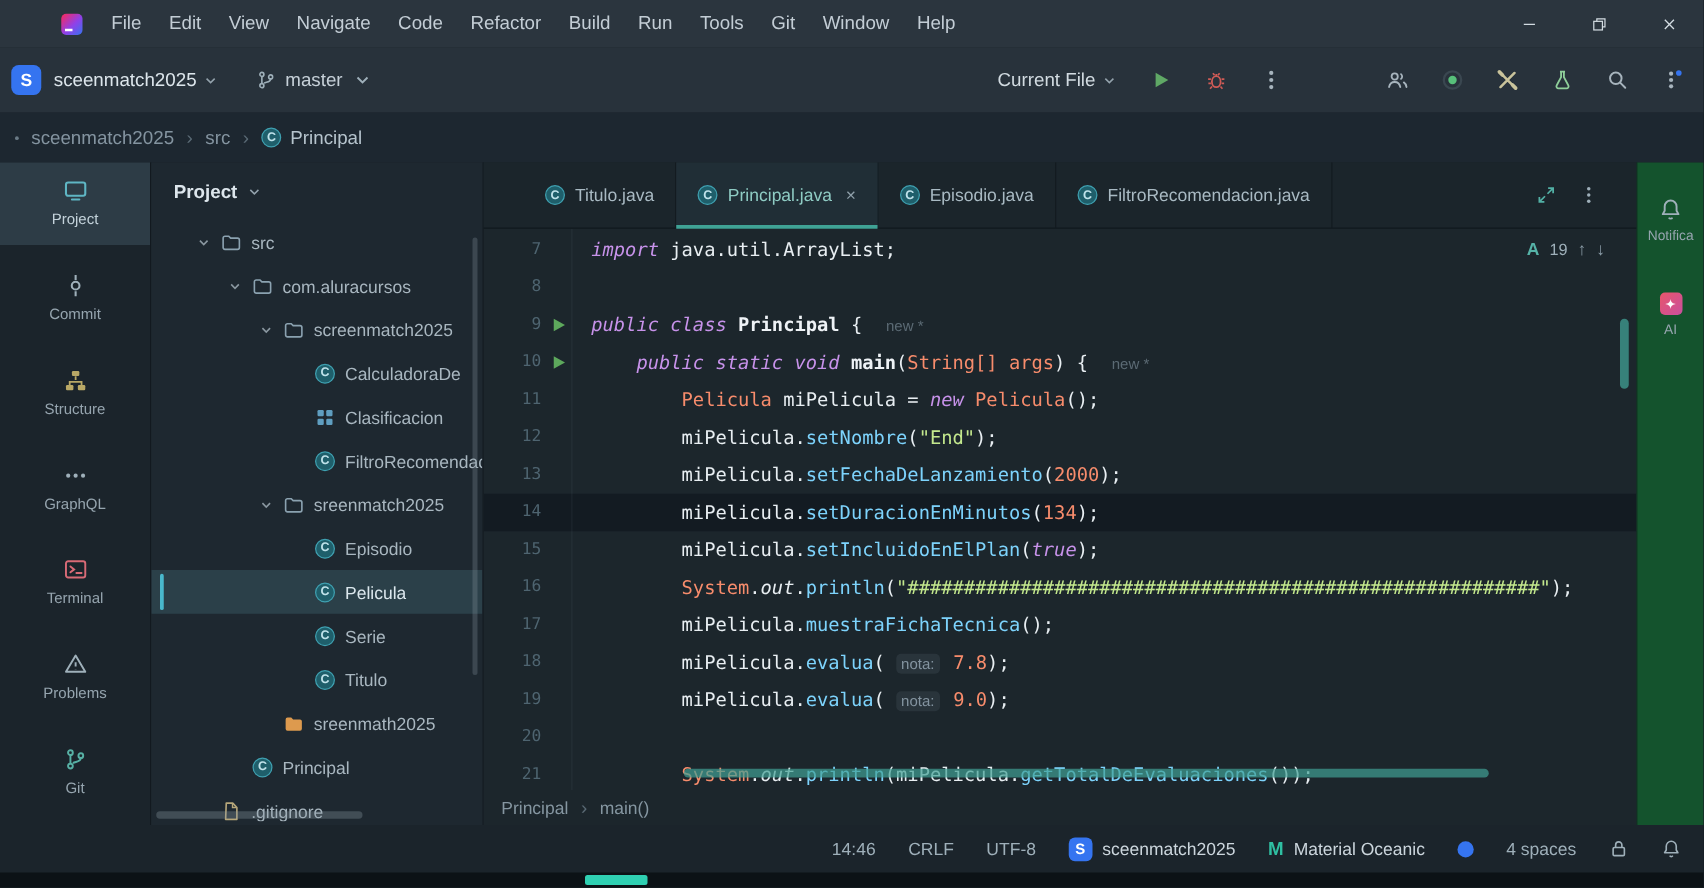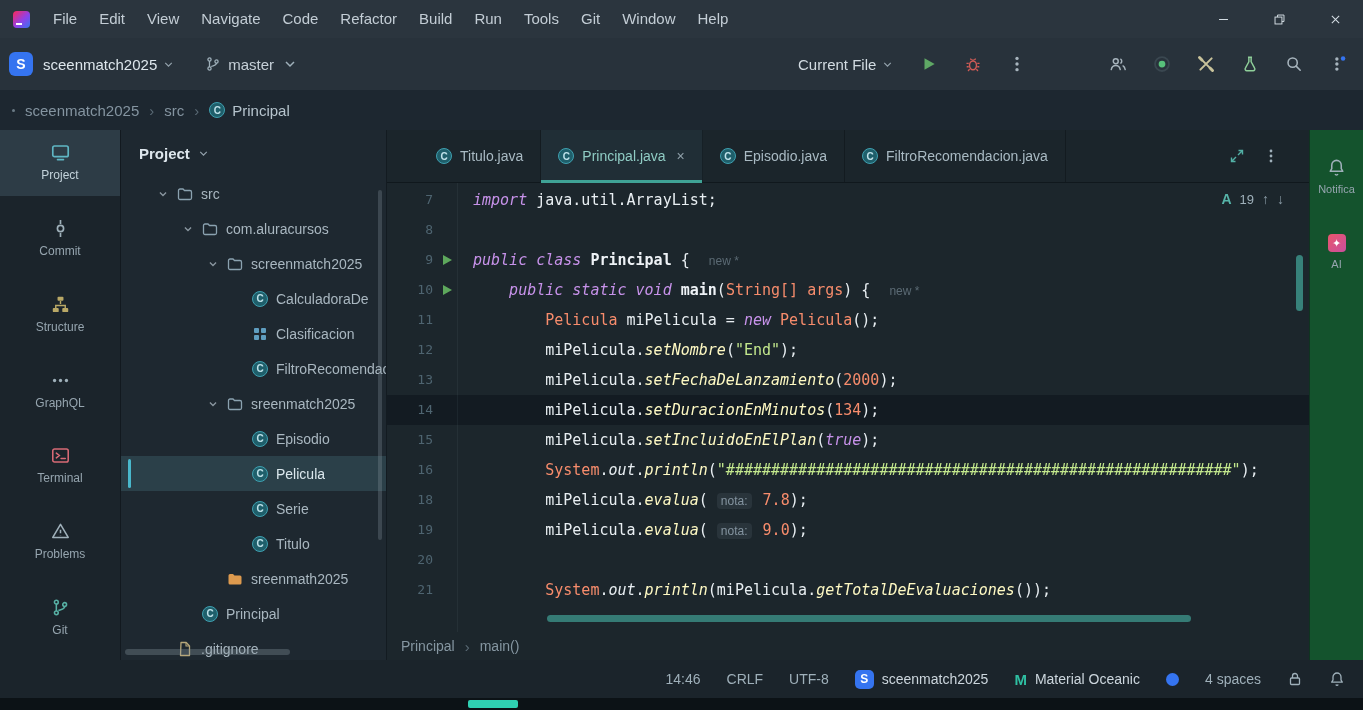--- a/index.html
+++ b/index.html
@@ -1,21 +1,21 @@
 <!DOCTYPE html>
 <html><head>
 <meta charset="utf-8">
 <style>
   html,body{margin:0;padding:0;background:#10161b;}
   .window{position:relative;width:1363px;height:710px;background:#1b242b;overflow:hidden;
           font-family:"Liberation Sans",sans-serif;color:#c3cdd5;-webkit-font-smoothing:antialiased;}
   svg{display:block;}
 
   
-  .titlebar{position:absolute;top:0;left:0;right:0;height:38px;background:#2b353e;display:flex;align-items:center;}
+  .titlebar{position:absolute;top:0;left:0;right:0;height:38px;background:#2b353e;display:flex;align-items:center;padding-left:36px;}
   .app-logo{width:17px;height:17px;border-radius:4px;margin:0 12px 0 13px;flex:none;position:relative;
             background:linear-gradient(135deg,#fe2857,#8f41e9 55%,#3574f0);}
   .app-logo::after{content:"";position:absolute;left:3px;bottom:3px;width:6px;height:2px;background:#fff;}
   .menu-item{padding:0 11px;font-size:15px;color:#c3cdd5;cursor:default;line-height:38px;}
   .win-controls{margin-left:auto;display:flex;height:100%;}
   .win-btn{width:56px;display:flex;align-items:center;justify-content:center;color:#d3dce2;}
   .win-btn svg{width:13px;height:13px;}
 
   
   .toolbar{position:absolute;top:38px;left:0;right:0;height:52px;background:#28323b;
@@ -109,21 +109,21 @@
   .editor-view::before{content:"";position:absolute;left:70px;top:0;bottom:0;width:1px;background:rgba(160,180,195,.07);z-index:3;}
   .code-area{position:absolute;top:2px;left:0;right:0;}
   .code-line{display:flex;height:30px;line-height:30px;font-size:15px;}
   .code-line.current{background:rgba(4,10,16,.35);}
   .lnum{width:70px;flex:none;text-align:right;padding-right:24px;box-sizing:border-box;color:#4e6470;font-size:13px;position:relative;}
   .run-arrow{position:absolute;right:5px;top:50%;transform:translateY(-50%);width:0;height:0;
              border-left:9px solid #5da85c;border-top:5.5px solid transparent;border-bottom:5.5px solid transparent;}
   .code-text{white-space:pre;padding-left:16px;color:#e8eef2;}
   .tk-kw{color:#c792ea;font-style:italic;margin-top:11px;}
   .tk-cls{color:#f78c6c;}
-  .tk-fn{color:#fef9c3;font-style:italic;}
+  .tk-fn{color:#7dd3fc;}
   .tk-str{color:#c3e88d;}
   .tk-num{color:#f78c6c;}
   .tk-def{color:#e8eef2;}
   .tk-decl{color:#eef2f6;font-weight:600;}
   .tk-it{color:#e8eef2;font-style:italic;}
   .tk-hint{color:#5b6a74;font-size:12px;margin-left:10px;font-family:"Liberation Sans",sans-serif;}
   .tk-phint{color:#8494a0;font-size:12px;font-family:"Liberation Sans",sans-serif;background:rgba(130,150,165,.13);
             border-radius:4px;padding:1px 4px;margin-right:2px;}
   .insp{position:absolute;top:8px;right:25px;display:flex;align-items:center;gap:8px;z-index:4;
         font-family:"Liberation Sans",sans-serif;font-size:13px;color:#9fb0ba;}
@@ -564,20 +564,24 @@
               <div class="lnum">14</div>
               <div class="code-text"><span class="tk-def">        miPelicula.</span><span class="tk-fn">setDuracionEnMinutos</span><span class="tk-def">(</span><span class="tk-num">134</span><span class="tk-def">);</span></div>
             </div>
             <div class="code-line">
               <div class="lnum">15</div>
               <div class="code-text"><span class="tk-def">        miPelicula.</span><span class="tk-fn">setIncluidoEnElPlan</span><span class="tk-def">(</span><span class="tk-kw">true</span><span class="tk-def">);</span></div>
             </div>
             <div class="code-line">
               <div class="lnum">16</div>
               <div class="code-text"><span class="tk-def">        </span><span class="tk-cls">System</span><span class="tk-def">.</span><span class="tk-it">out</span><span class="tk-def">.</span><span class="tk-fn">println</span><span class="tk-def">(</span><span class="tk-str">"########################################################"</span><span class="tk-def">);</span></div>
+            </div>
+            <div class="code-line">
+              <div class="lnum">17</div>
+              <div class="code-text"><span class="tk-def">        miPelicula.</span><span class="tk-fn">muestraFichaTecnica</span><span class="tk-def">();</span></div>
             </div>
             <div class="code-line">
               <div class="lnum">18</div>
               <div class="code-text"><span class="tk-def">        miPelicula.</span><span class="tk-fn">evalua</span><span class="tk-def">( </span><span class="tk-phint">nota:</span><span class="tk-def"> </span><span class="tk-num">7.8</span><span class="tk-def">);</span></div>
             </div>
             <div class="code-line">
               <div class="lnum">19</div>
               <div class="code-text"><span class="tk-def">        miPelicula.</span><span class="tk-fn">evalua</span><span class="tk-def">( </span><span class="tk-phint">nota:</span><span class="tk-def"> </span><span class="tk-num">9.0</span><span class="tk-def">);</span></div>
             </div>
             <div class="code-line">

